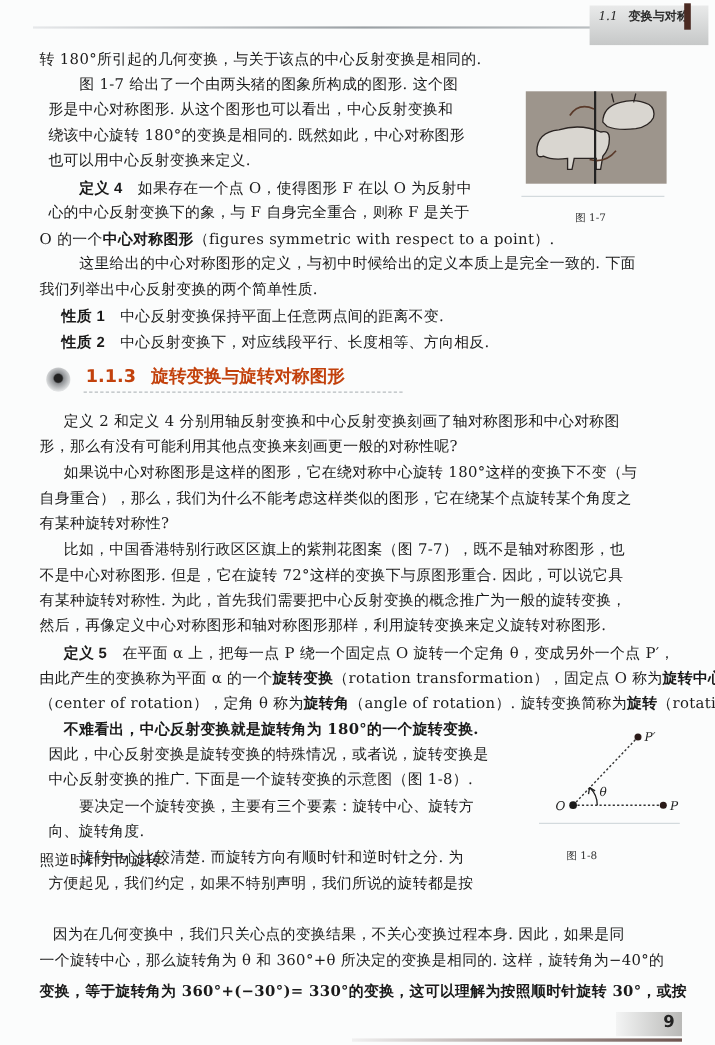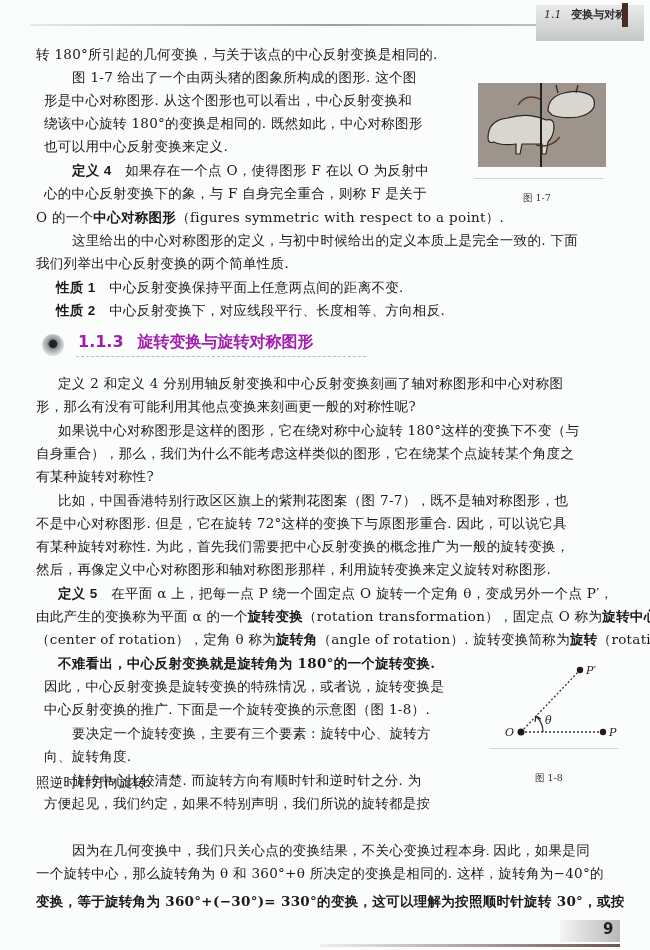--- a/index.html
+++ b/index.html
@@ -27,21 +27,21 @@
 
   .fig1 { position:absolute; left:478px; top:83px; width:128px; height:84px; background:#9d958c; overflow:hidden; }
   .fig1-line { position:absolute; left:540px; top:83px; width:2px; height:84px; background:#222; }
   .fig-under { position:absolute; height:1px; background:#cfd6da; }
   .caption { position:absolute; font-size:9.5px; color:#333; }
 
   .sec-icon {
     position:absolute; left:42px; top:334px; width:22px; height:22px; border-radius:50%;
     background:radial-gradient(circle at 50% 45%, #222 0 22%, #8d9093 30%, #dfe1e2 70%, #a9acae 100%);
   }
-  .sec-title { position:absolute; left:78px; top:332px; font-family:"DejaVu Sans", sans-serif; font-weight:bold; font-size:16px; color:#a21caf; }
+  .sec-title { position:absolute; left:78px; top:332px; font-family:"DejaVu Sans", sans-serif; font-weight:bold; font-size:16px; color:#c2410c; }
   .sec-title .n { margin-right:14px; }
   .dotted { position:absolute; left:76px; top:356px; width:290px; border-top:1px dashed #b7bcbf; }
 
   .page-num-box {
     position:absolute; left:560px; top:920px; width:60px; height:22px;
     background:linear-gradient(to right, #f3f4f4, #b9b9b7);
   }
   .page-num { position:absolute; left:603px; top:920px; font-family:"DejaVu Sans", sans-serif; font-weight:bold; font-size:15px; color:#222; }
   .footer-rule { position:absolute; left:320px; top:944px; width:300px; height:3px; background:linear-gradient(to right, #f0f0f0, #6e5550); }
 </style>
@@ -134,21 +134,21 @@
   <path d="M48 54 l-1 6 M48 54 l5 3" stroke="#222" stroke-width="1.2"></path>
   <circle cx="33" cy="70" r="3.5" fill="#1a1a1a"></circle>
   <circle cx="115" cy="70" r="3.2" fill="#2a1a18"></circle>
   <circle cx="92" cy="8" r="3.2" fill="#2a1a18"></circle>
   <text x="17" y="74" font-size="11" font-style="italic" font-family="DejaVu Serif, serif" fill="#222">O</text>
   <text x="121" y="74" font-size="11" font-style="italic" font-family="DejaVu Serif, serif" fill="#222">P</text>
   <text x="98" y="12" font-size="11" font-style="italic" font-family="DejaVu Serif, serif" fill="#222">P′</text>
   <text x="57" y="62" font-size="11" font-style="italic" font-family="DejaVu Serif, serif" fill="#222">θ</text>
 </svg>
 <div class="fig-under" style="left:490px;top:748px;width:128px;"></div>
-<div class="caption" style="left:535px;top:772px;">图 1-8</div>
+<div class="caption" style="left:515px;top:772px;">图 1-8</div>
 
-<div class="text" style="left:72px;top:839px;font-family:Liberation Serif, serif;">因为在几何变换中，我们只关心点的变换结果，不关心变换过程本身. 因此，如果是同</div>
+<div class="text" style="left:48px;top:839px;">因为在几何变换中，我们只关心点的变换结果，不关心变换过程本身. 因此，如果是同</div>
 <div class="text" style="left:36px;top:862px;">一个旋转中心，那么旋转角为 θ 和 360°+θ 所决定的变换是相同的. 这样，旋转角为−40°的</div>
 <div class="text" style="left:36px;top:890px;font-weight:bold;">变换，等于旋转角为 360°+(−30°)= 330°的变换，这可以理解为按照顺时针旋转 30°，或按</div>
 
 <div class="page-num-box"></div>
 <div class="page-num">9</div>
 <div class="footer-rule"></div>
 
 </body></html>

